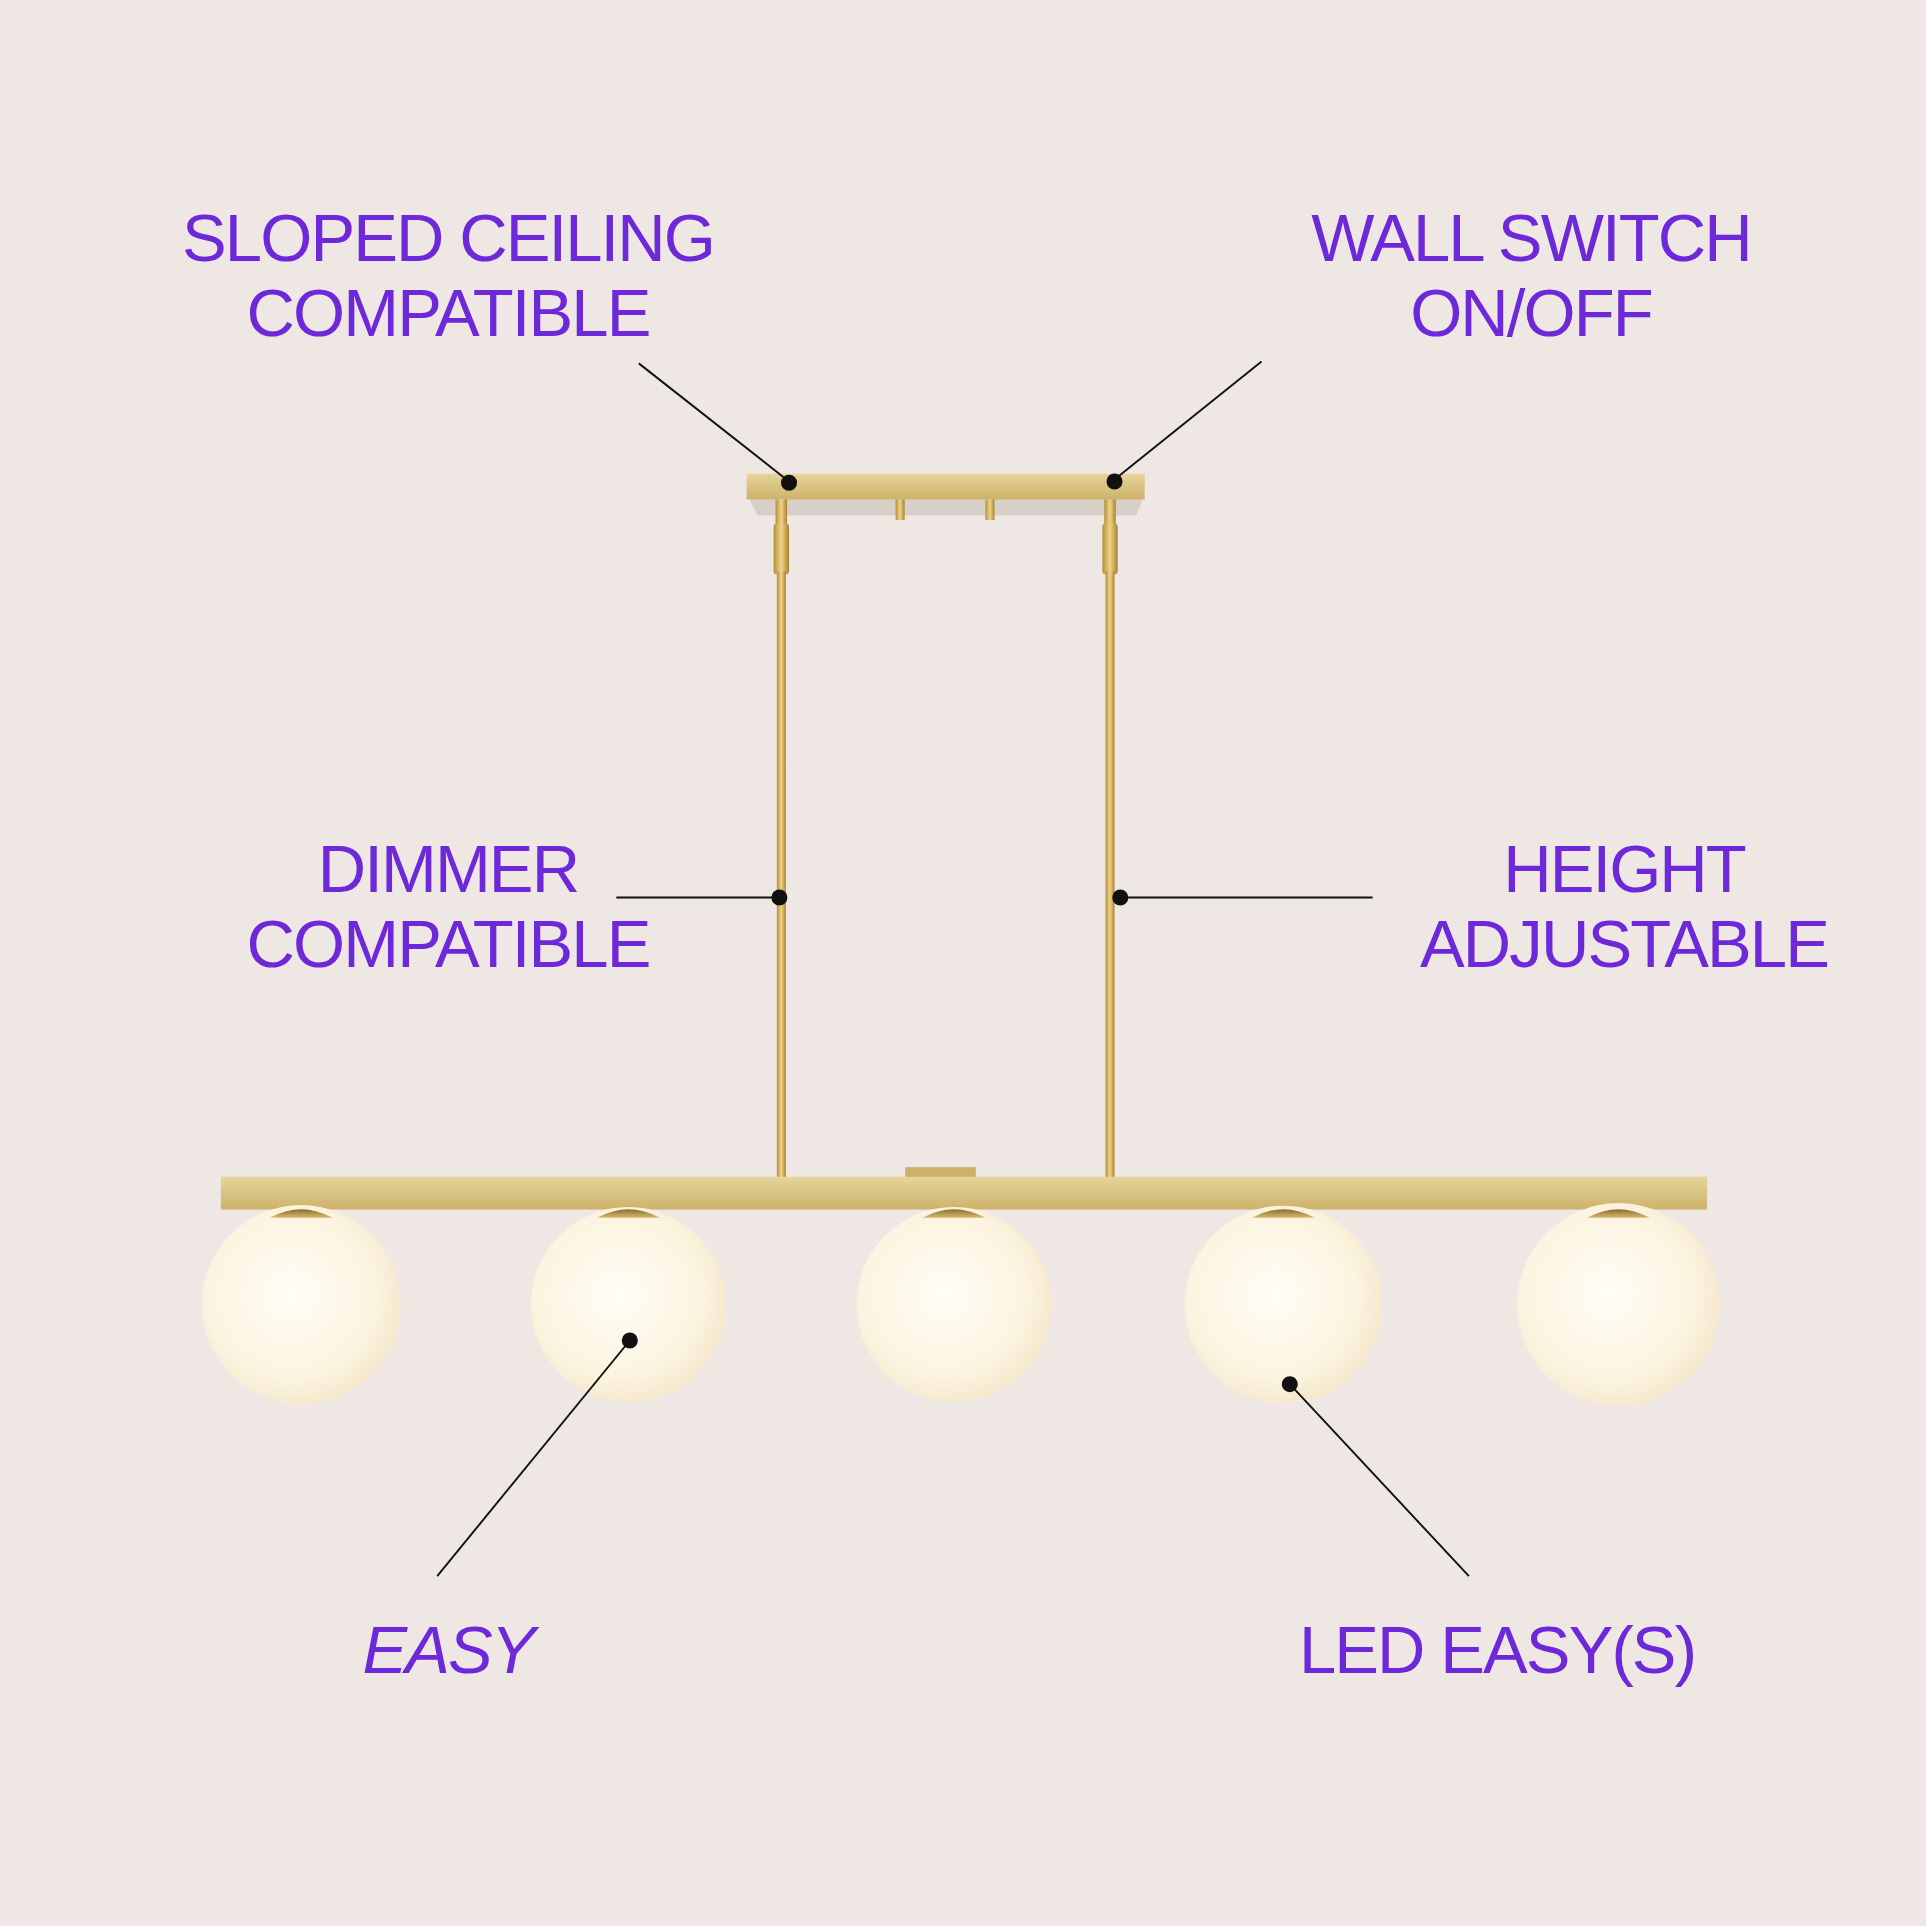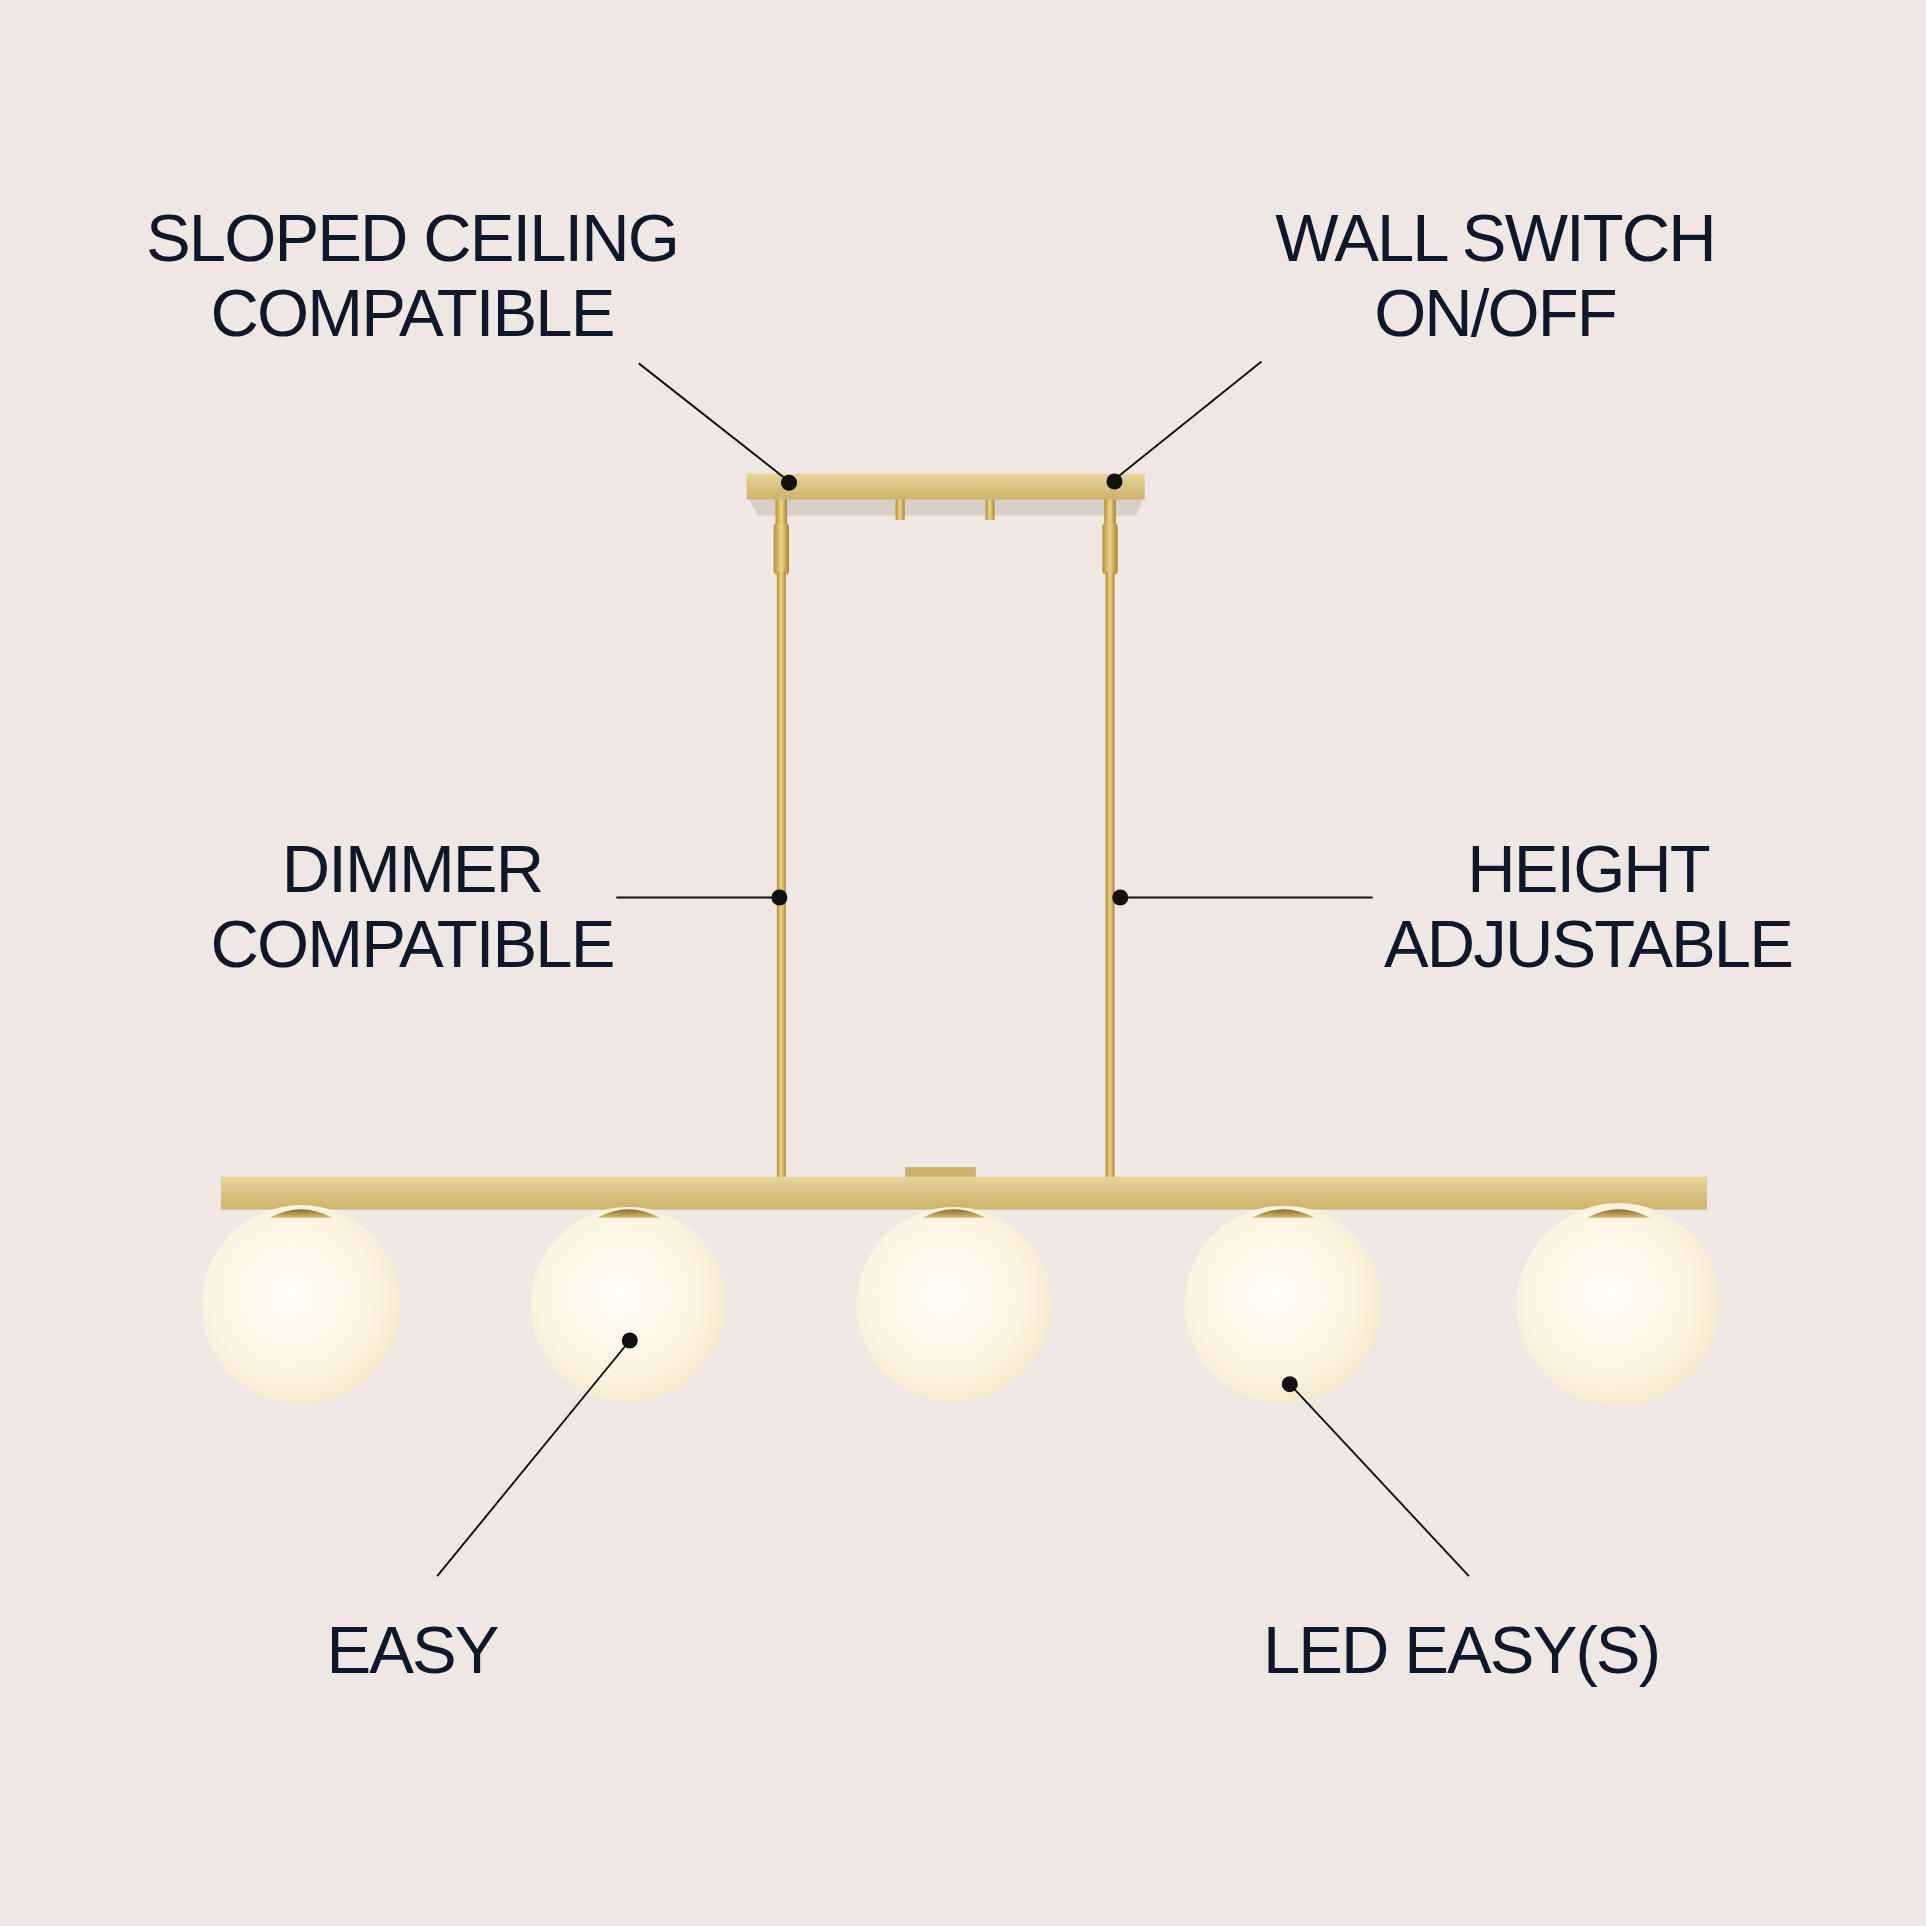--- a/index.html
+++ b/index.html
@@ -1,17 +1,17 @@
 <!DOCTYPE html>
 <html style="font-size:10.3px"><head>
 <meta charset="utf-8">
 <style>
   html,body{margin:0;padding:0;}
   body{width:1926px;height:1926px;background:#efe7e4;position:relative;overflow:hidden;font-family:"Liberation Sans",sans-serif;}
-  .label{position:absolute;transform:translateX(-50%);text-align:center;color:#0f172a;font-size:67px;line-height:75px;letter-spacing:-1.9px;white-space:nowrap;}
+  .label{position:absolute;transform:translateX(-50%);text-align:center;color:#6d28d9;font-size:67px;line-height:75px;letter-spacing:-1.9px;white-space:nowrap;margin-left:36px;}
   svg.art{position:absolute;left:0;top:0;}
 </style>
 </head>
 <body>
 
 <svg class="art" width="1926" height="1926" viewBox="0 0 3000 3000">
   <defs>
     <linearGradient id="brass" x1="0" y1="0" x2="0" y2="1">
       <stop offset="0" stop-color="#e6d49a"></stop>
       <stop offset="1" stop-color="#cdb26a"></stop>
@@ -105,20 +105,20 @@
 <div class="label" style="left:412px;top:831px;">
   <div>DIMMER</div>
   <div>COMPATIBLE</div>
 </div>
 
 <div class="label" style="left:1588px;top:831px;">
   <div>HEIGHT</div>
   <div>ADJUSTABLE</div>
 </div>
 
-<div class="label" style="left:412px;top:1612px;">
+<div class="label" style="left:412px;top:1612px;font-style:italic;">
   <div>EASY</div>
 </div>
 
 <div class="label" style="left:1461px;top:1612px;">
   <div>LED EASY(S)</div>
 </div>
 
 
 </body></html>

